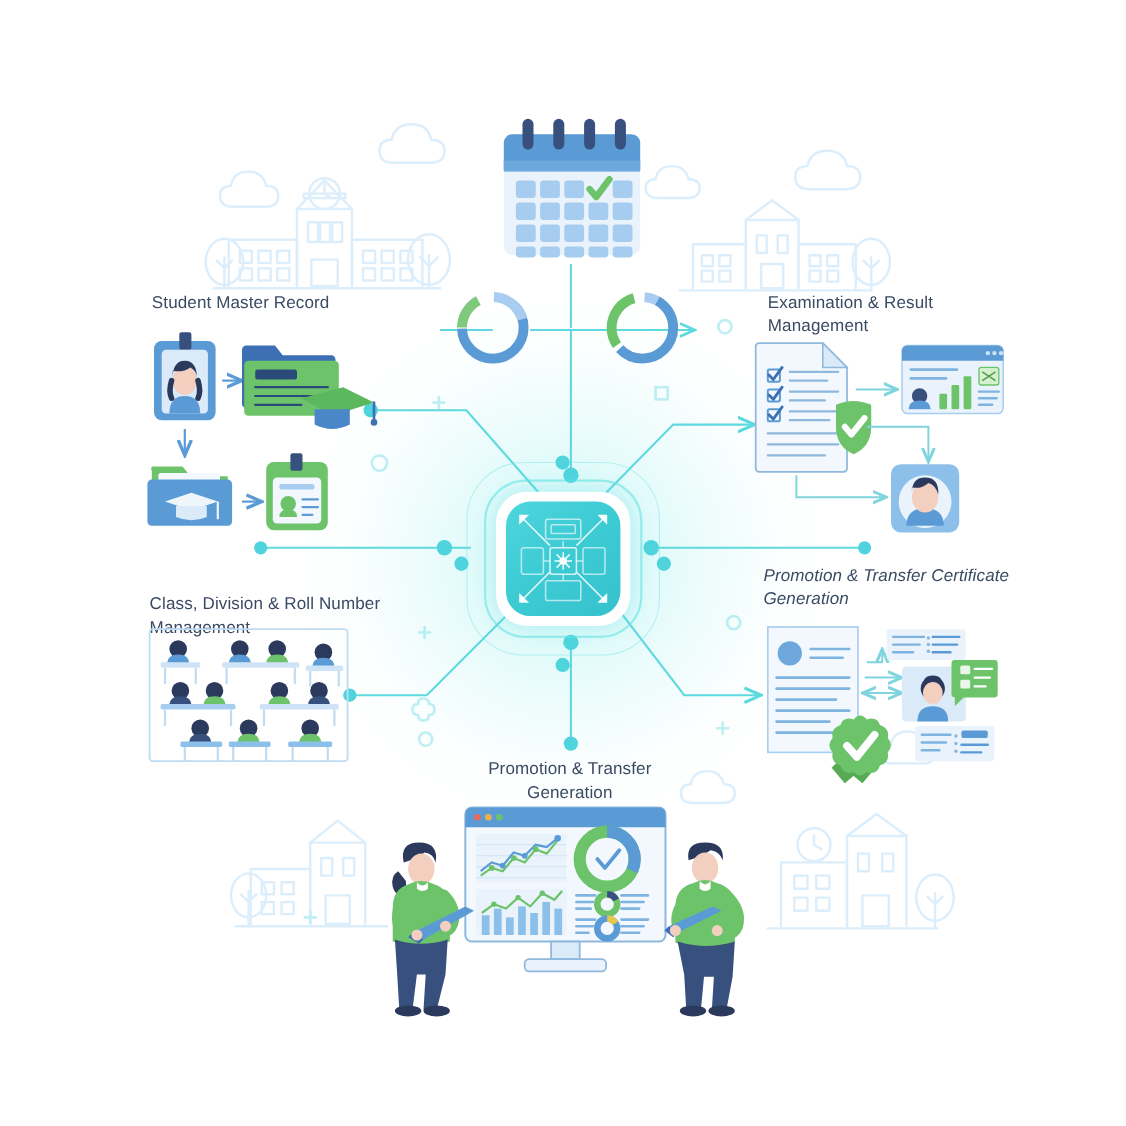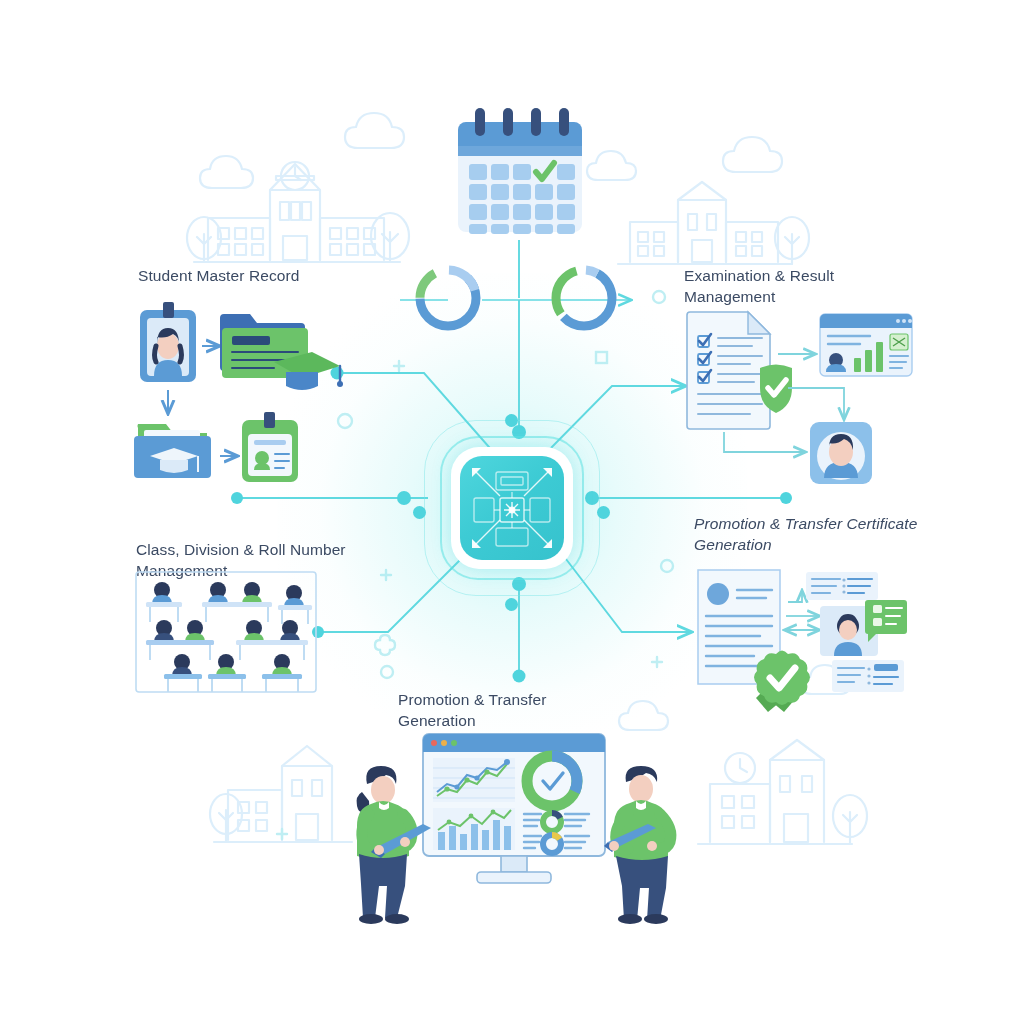--- a/index.html
+++ b/index.html
@@ -47,21 +47,21 @@
   .hub-dot{
     position:absolute;width:13px;height:13px;border-radius:50%;
     background:#4fd4dd;
   }
 
   
   .lbl{
     position:absolute;color:#3b4a63;font-size:15.5px;line-height:20.5px;
     letter-spacing:0.1px;white-space:pre-line;
   }
-  .lbl.c{}
+  .lbl.c{text-align:center;}
 
   
   .art{position:absolute;}
   svg{display:block;overflow:visible;}
 </style>
 </head>
 <body>
 
 <div id="stage">
 
@@ -321,21 +321,21 @@
     <svg width="72" height="72" viewBox="0 0 72 72">
       <g fill="none" stroke-width="9">
         <circle cx="36" cy="36" r="28" stroke="#5b9bd5" stroke-dasharray="97 79" stroke-dashoffset="-14" transform="rotate(-90 36 36)"></circle>
         <circle cx="36" cy="36" r="28" stroke="#6cc36a" stroke-dasharray="53 123" stroke-dashoffset="-115" transform="rotate(-90 36 36)"></circle>
         <circle cx="36" cy="36" r="28" stroke="#a9cdf0" stroke-dasharray="12 164" stroke-dashoffset="-2" transform="rotate(-90 36 36)"></circle>
       </g>
     </svg>
   </div>
 
   <div class="lbl" style="left:138px;top:266px;">Student Master Record</div>
-  <div class="lbl" style="left:684px;top:266px;">Examination &amp; Result
+  <div class="lbl" style="left:698px;top:266px;">Examination &amp; Result
 Management</div>
   <div class="lbl" style="left:136px;top:540px;">Class, Division &amp; Roll Number
  Management</div>
   <div class="lbl" style="left:694px;top:514px;font-style:italic;">Promotion &amp; Transfer Certificate
 Generation</div>
   <div class="lbl c" style="left:398px;top:690px;width:240px;">Promotion &amp; Transfer
 Generation</div>
 
   <div class="art" style="left:134px;top:302px;">
     <svg width="210" height="180" viewBox="0 0 210 180">

